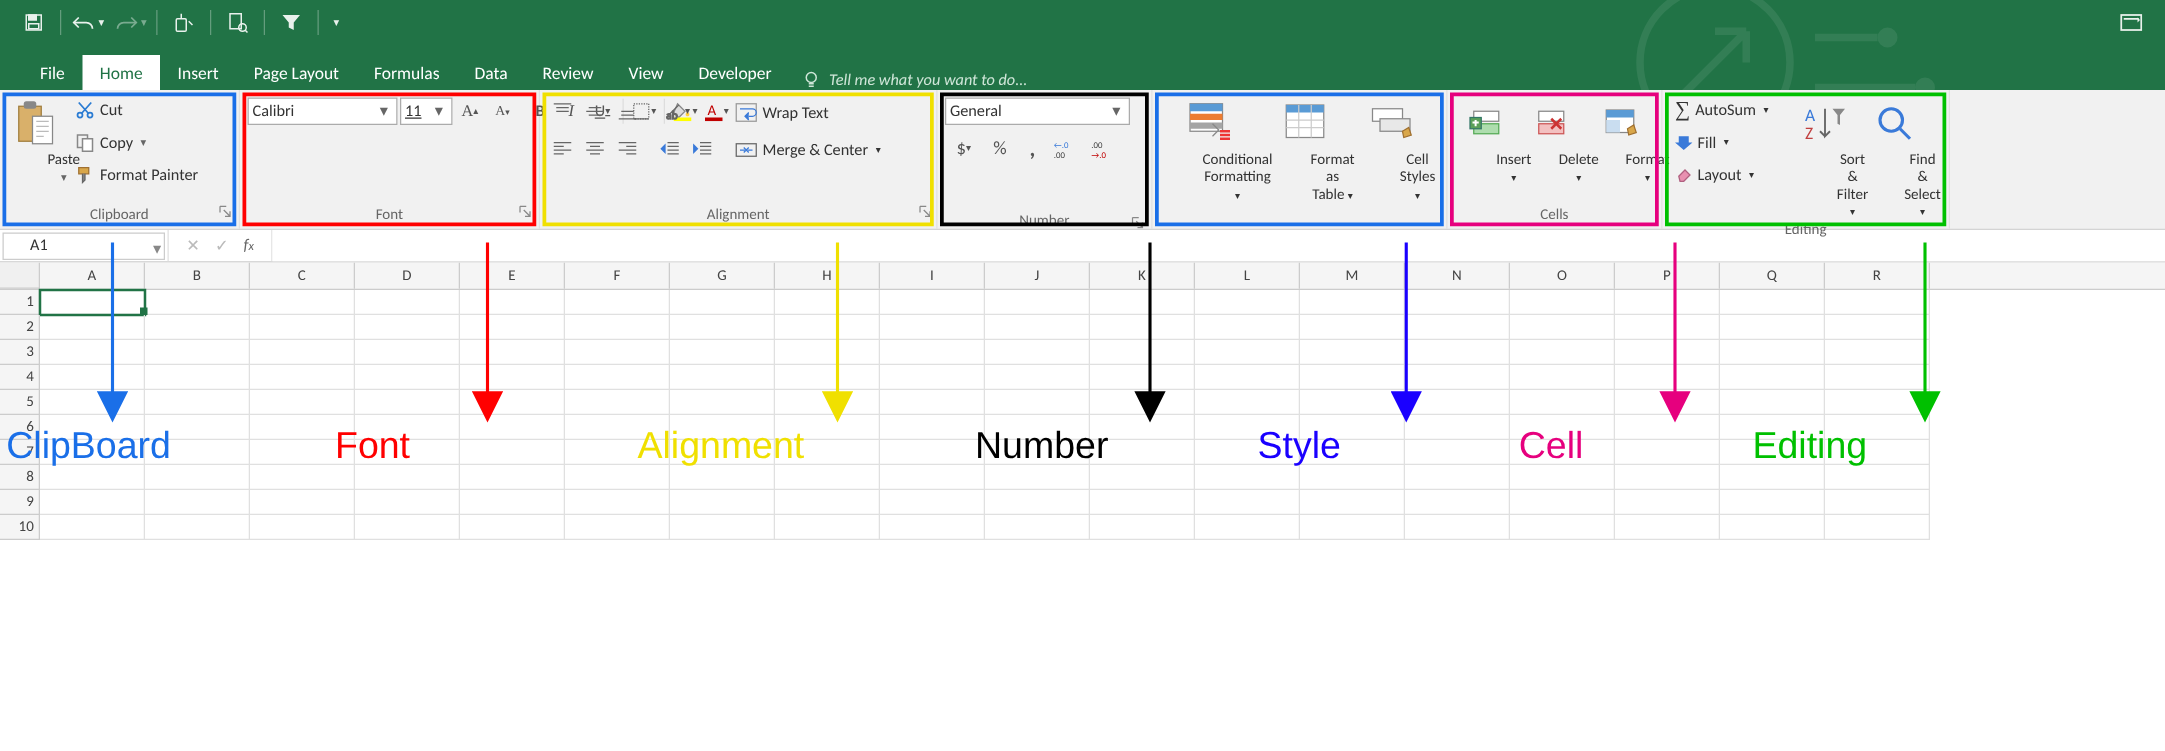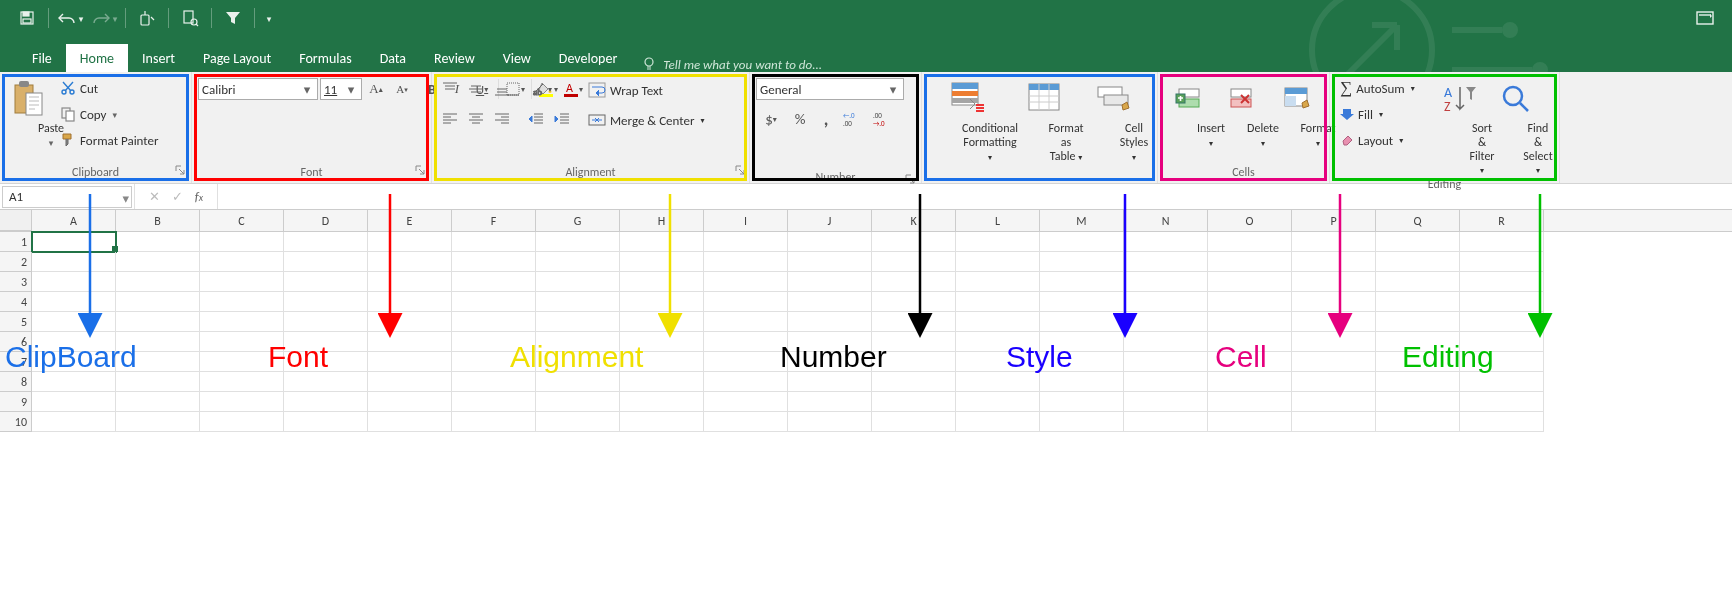--- a/index.html
+++ b/index.html
@@ -33,21 +33,21 @@
 .vcol { display:flex; flex-direction:column; gap:2px;}
 .smallbtn{ width:24px;height:22px;display:flex;align-items:center;justify-content:center;color:#555;}
 .dropbtn{display:flex;align-items:center;border:1px solid #ababab;background:#fff;height:22px;font-size:13px;padding:0 3px;color:#333;}
 .dropbtn .dd{ width:14px;text-align:center;color:#666;}
 .bigbtn{ display:flex;flex-direction:column;align-items:center;justify-content:flex-start;gap:2px;width:60px;padding-top:2px;font-size:12px;color:#333;cursor:pointer; }
 .bigbtn .ricon{width:42px;height:42px;}
 .bigbtn .lbl{text-align:center;line-height:1.15;margin-left:44px;}
 
 
 .fbar { height:26px; border-bottom:1px solid #ccc; display:flex; align-items:center;}
-.namebox{ width:130px;height:22px;margin:2px;border:1px solid #ccc;display:flex;align-items:center;padding:0 6px;font-size:13px;color:#333; position:relative;}
+.namebox{ width:130px;height:22px;margin:2px;border:1px solid #ccc;display:flex;align-items:center;padding:0 21px;font-size:13px;color:#333; position:relative;}
 .namebox .dd{position:absolute;right:2px;top:4px;color:#888;}
 .fbar .fbtns{display:flex;align-items:center;gap:12px;padding:0 14px;border-left:1px solid #e0e0e0;border-right:1px solid #e0e0e0;height:100%;color:#bbb;}
 .fbar .fx{ font-style:italic;color:#666;}
 .fbar .finput{flex:1;height:100%;padding:0 6px;font-size:13px;outline:none;border:none;}
 
 
 .gridwrap{ position:relative; height: calc(601px - 36px - 36px - 112px - 26px); overflow:hidden;}
 .colhdr{ display:flex; height:22px; border-bottom:1px solid #ccc; background:#f5f5f5;}
 .colhdr .corner{ width:32px;border-right:1px solid #ccc;border-bottom:1px solid #ccc;background:#f0f0f0;}
 .colhdr .ch{ width:84px;border-right:1px solid #ccc;display:flex;align-items:center;justify-content:center;font-size:12px;color:#444;}

